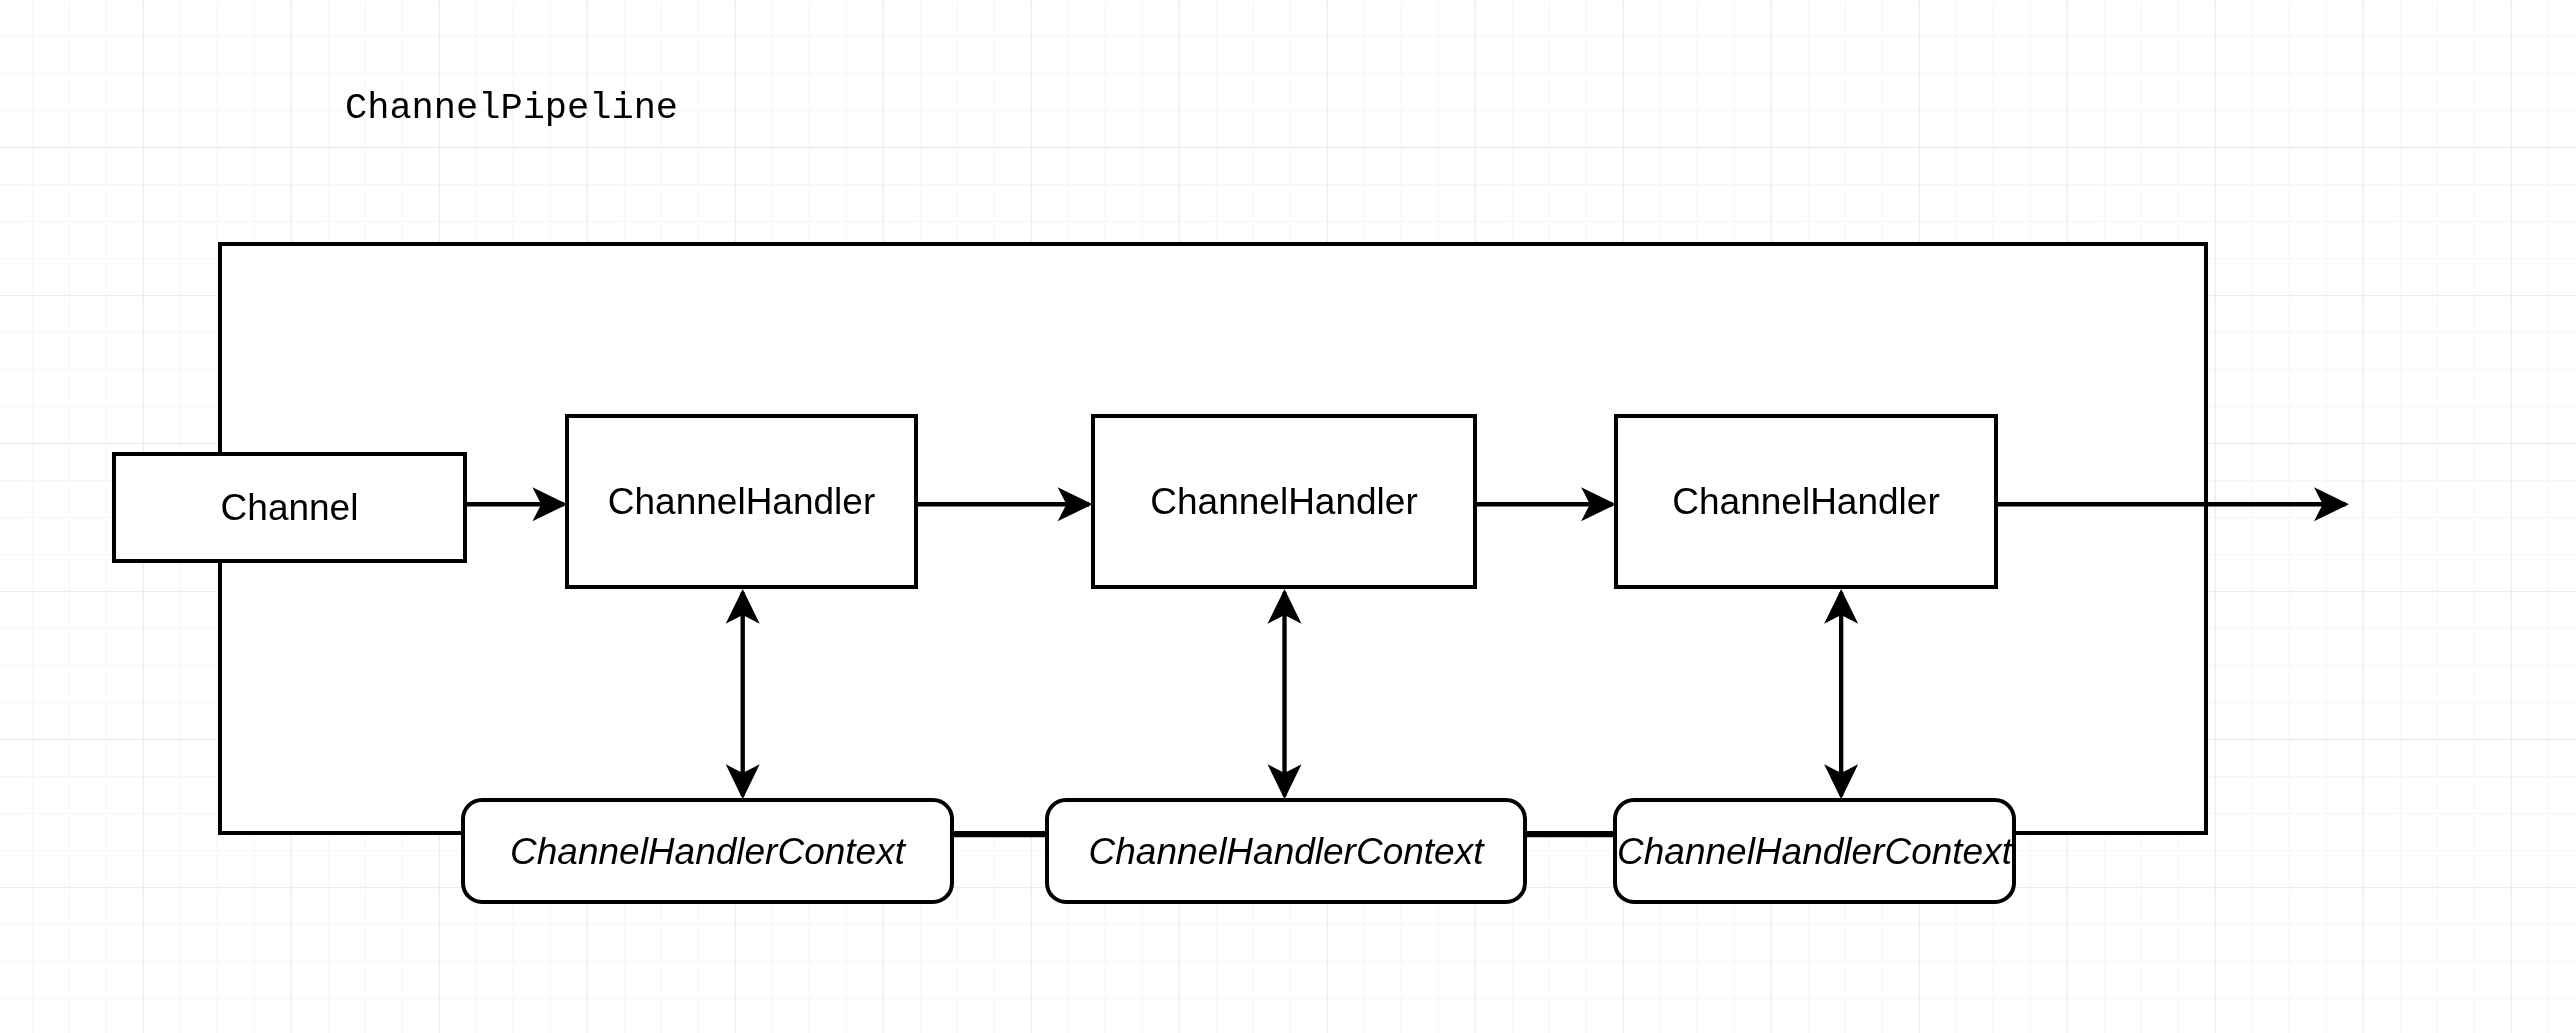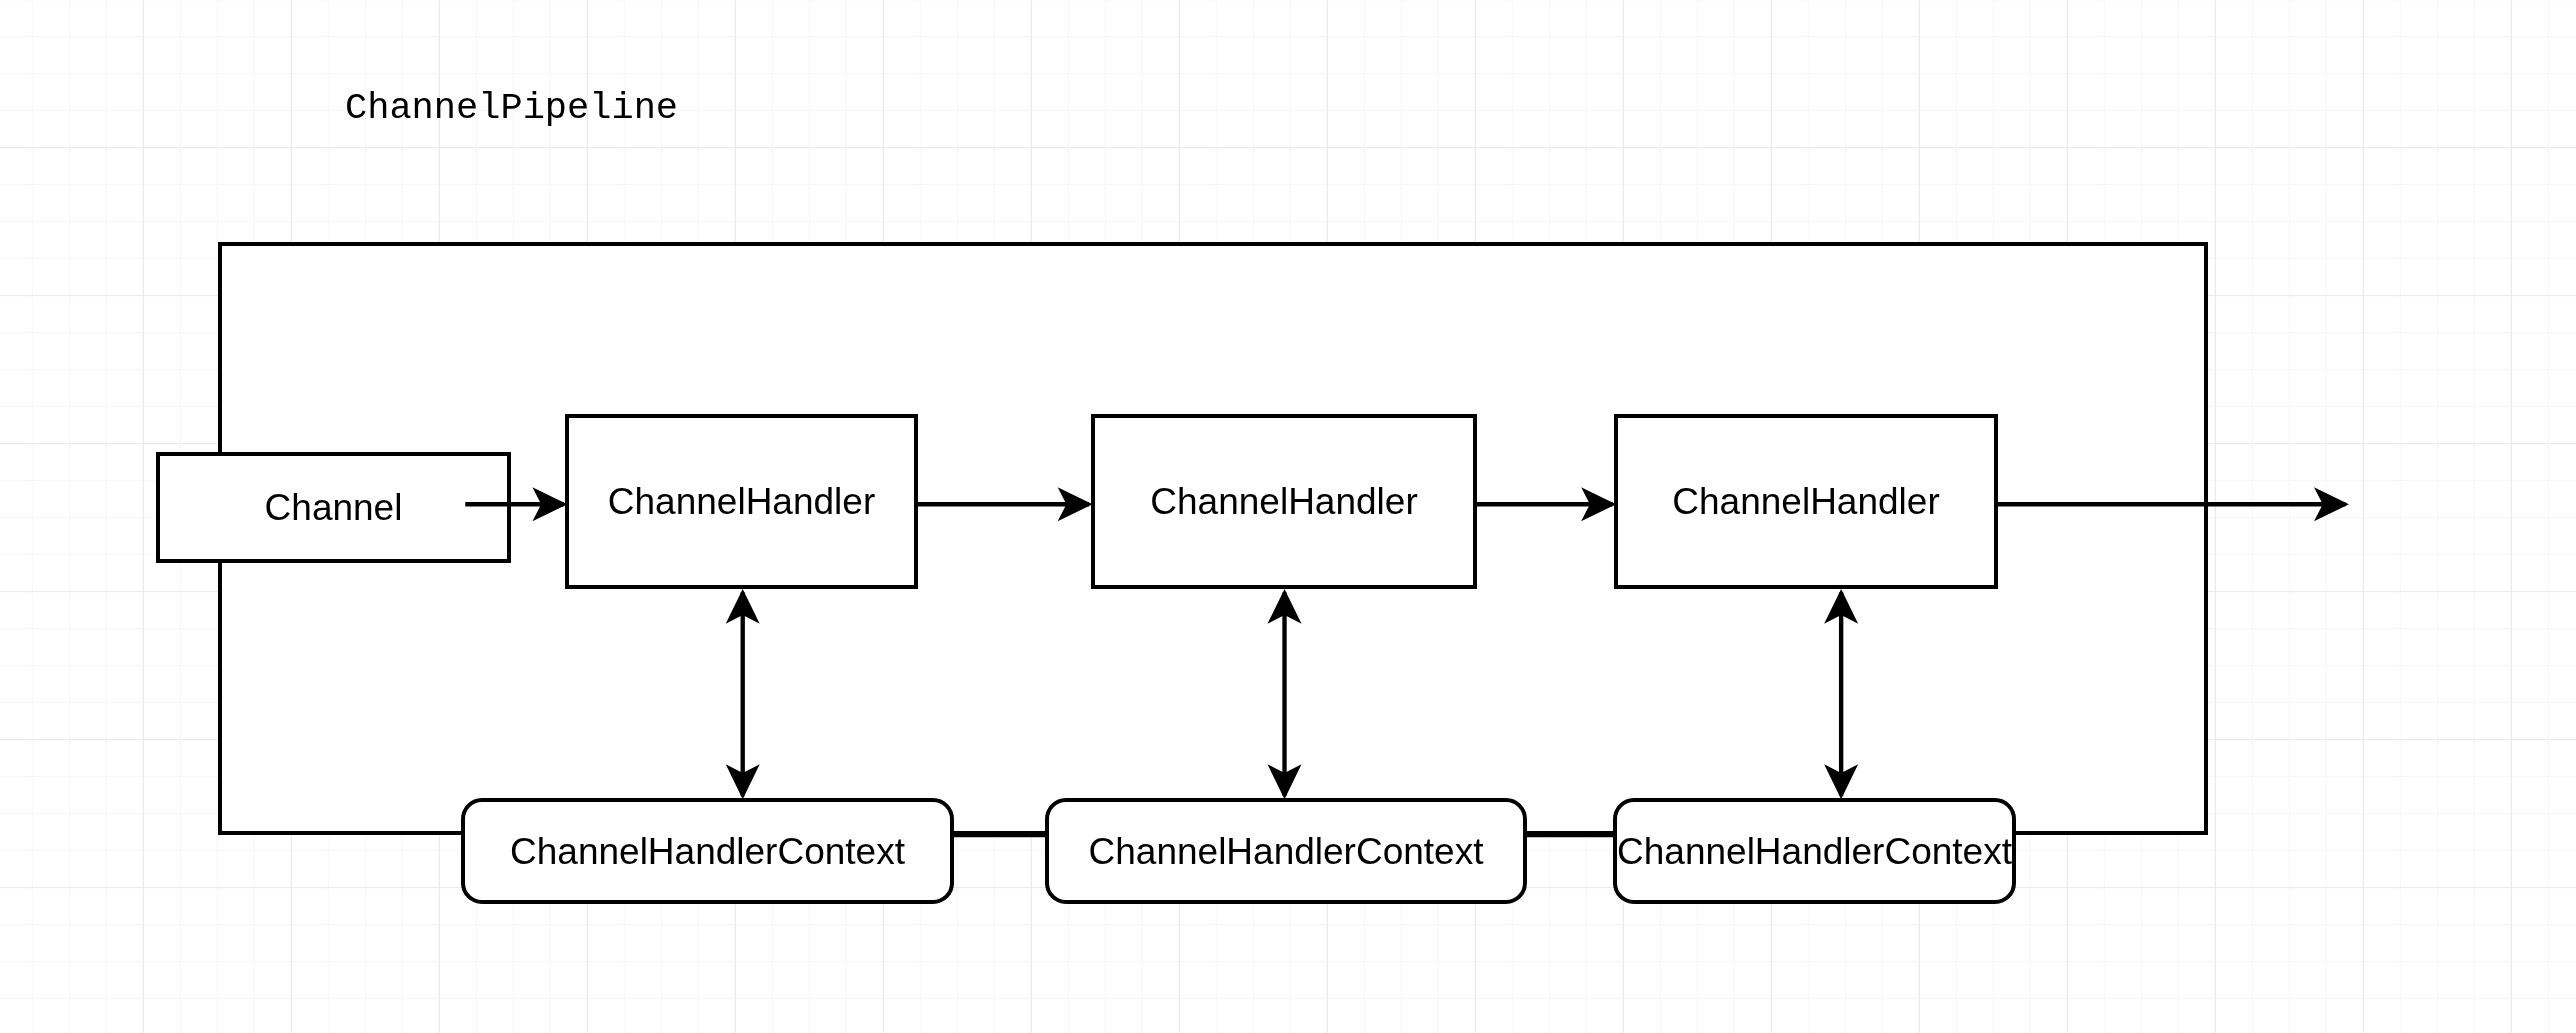--- a/index.html
+++ b/index.html
@@ -63,24 +63,25 @@
     display: flex;
     align-items: center;
     justify-content: center;
     color: #000000;
     font-size: 37px;
     line-height: 1;
     white-space: nowrap;
   }
   .node.rounded {
     border-radius: 21px;
+    font-style: italic;
   }
 
   
-  .node-channel   { left: 112px;  top: 452px; width: 355px; height: 111px; margin-left: 44px; }
+  .node-channel   { left: 112px;  top: 452px; width: 355px; height: 111px; }
 
   .node-handler-1 { left: 565px;  top: 414px; width: 353px; height: 175px; }
   .node-handler-2 { left: 1091px; top: 414px; width: 386px; height: 175px; }
   .node-handler-3 { left: 1614px; top: 414px; width: 384px; height: 175px; }
 
   .node-ctx-1 { left: 461px;  top: 798px; width: 493px; height: 106px; }
   .node-ctx-2 { left: 1045px; top: 798px; width: 482px; height: 106px; }
   .node-ctx-3 { left: 1613px; top: 798px; width: 403px; height: 106px; }
 
   

